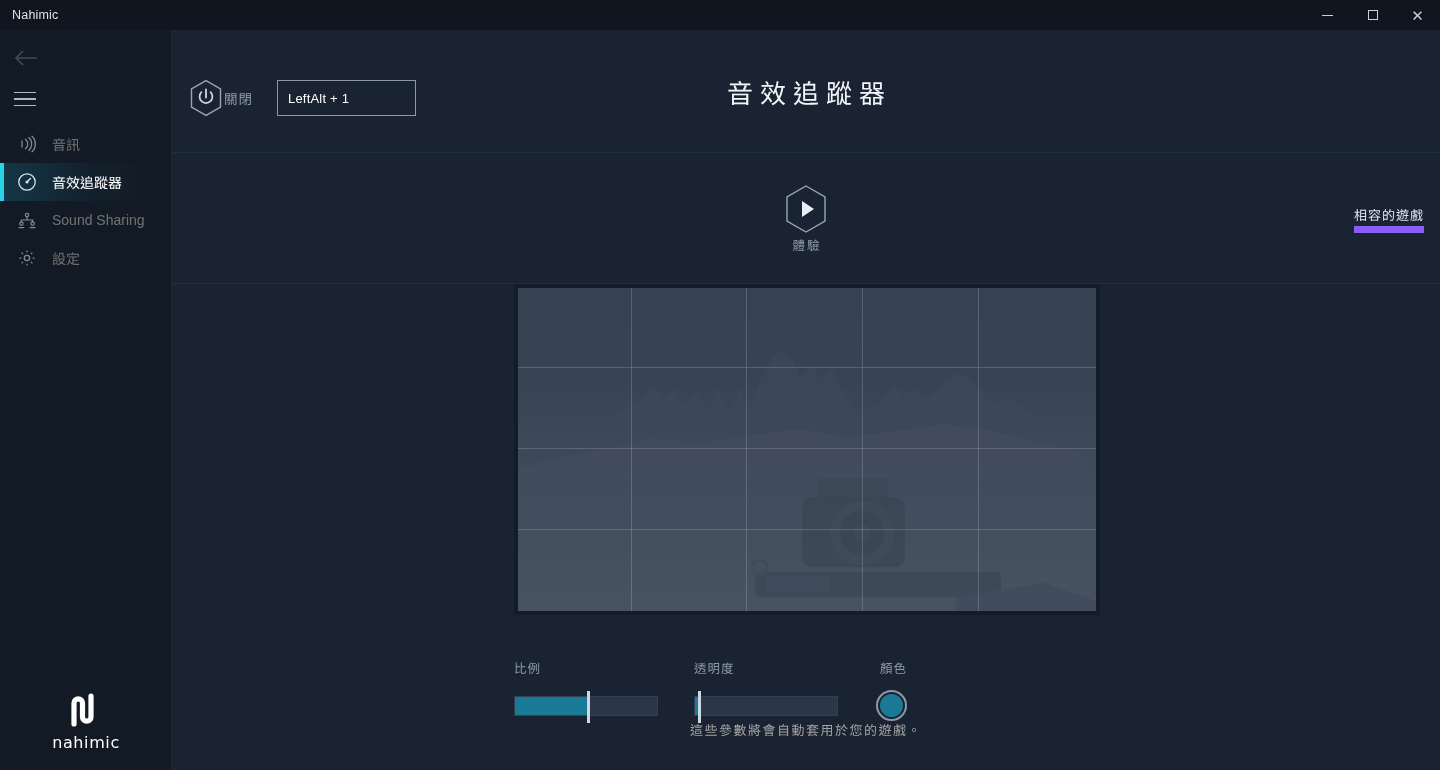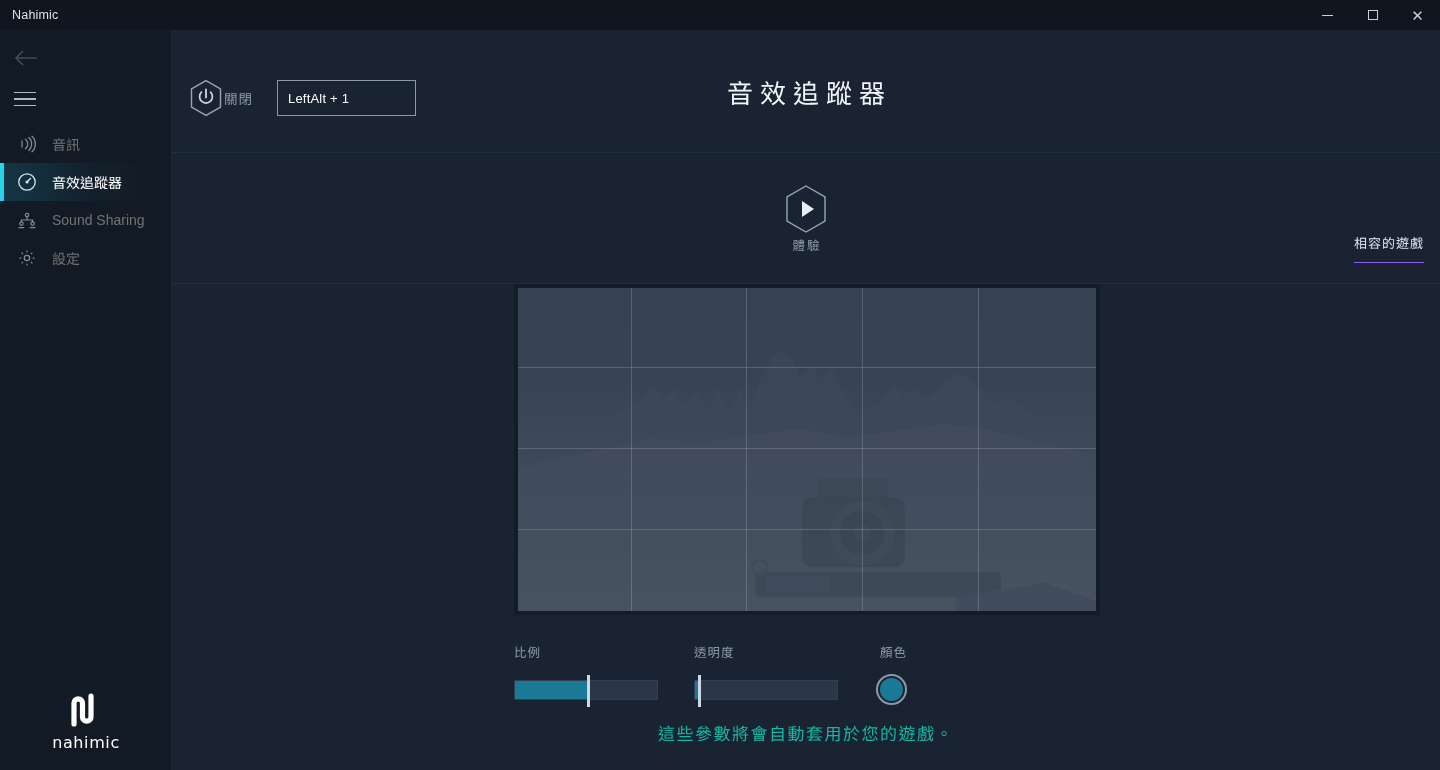--- a/index.html
+++ b/index.html
@@ -170,24 +170,23 @@
     width: 46px; height: 52px;
     display: flex; align-items: center; justify-content: center;
   }
   .demo-label {
     font-size: 12.5px; color: #8d99a9; letter-spacing: 2px; text-indent: 2px;
   }
   .compat-link {
     position: absolute; right: 16px; top: 52px;
     font-size: 13px; color: #dfe6ee;
     letter-spacing: 1px;
-    border-bottom: 1px solid #8b5cf6;
-    padding-bottom: 10px;
+    border-bottom: 7px solid #8b5cf6;
+    padding-bottom: 2px;
     cursor: pointer;
-    margin-top: 28px;
   }
 
   
   .preview-wrap {
     position: absolute; left: 342px; top: 254px;
     width: 586px; height: 331px;
   }
   .preview {
     position: relative;
     width: 586px; height: 331px;
@@ -214,21 +213,21 @@
     position: absolute; inset: 0;
     background: rgba(32,44,61,.52);
   }
   .pv-grid { position: absolute; inset: 0; }
   .pv-grid .v, .pv-grid .h { position: absolute; background: rgba(225,232,240,.20); }
   .pv-grid .v { top: 0; bottom: 0; width: 1px; }
   .pv-grid .h { left: 0; right: 0; height: 1px; }
 
   
   .controls {
-    position: absolute; left: 342px; top: 612px;
+    position: absolute; left: 342px; top: 628px;
     width: 586px; height: 100px;
   }
   .ctl {
     position: absolute; top: 0;
   }
   .ctl-label {
     font-size: 12.5px; color: #8d99a9; letter-spacing: 1px;
     margin-bottom: 19px; display: block;
   }
   .slider {
@@ -261,22 +260,22 @@
   .swatch i {
     display: block;
     width: 23px; height: 23px; border-radius: 50%;
     background: #1a7a96;
   }
 
   .hint {
     position: absolute; left: 0; top: 690px;
     width: 1268px;
     text-align: center;
-    font-size: 17px;
-    color: #14b8a6;
+    font-size: 13px;
+    color: #a3a3a3;
     letter-spacing: 1.5px;
   }
 </style>
 </head>
 <body>
 
 <div id="app">
 
   <div class="titlebar">
     <div class="titlebar-title">Nahimic</div>

